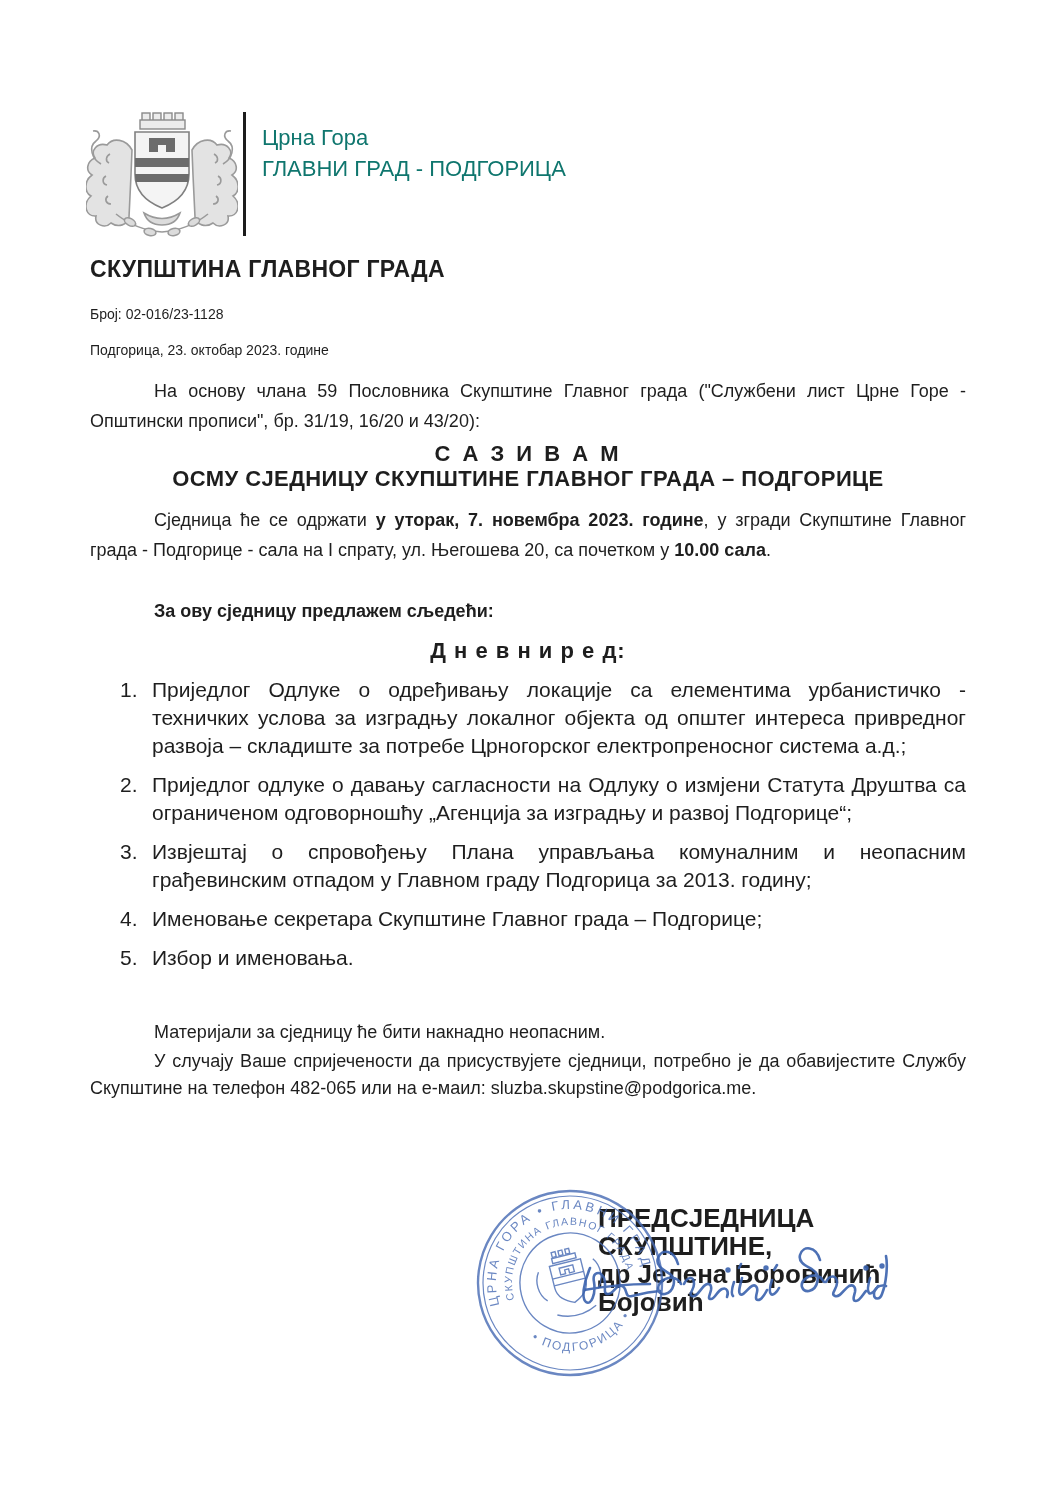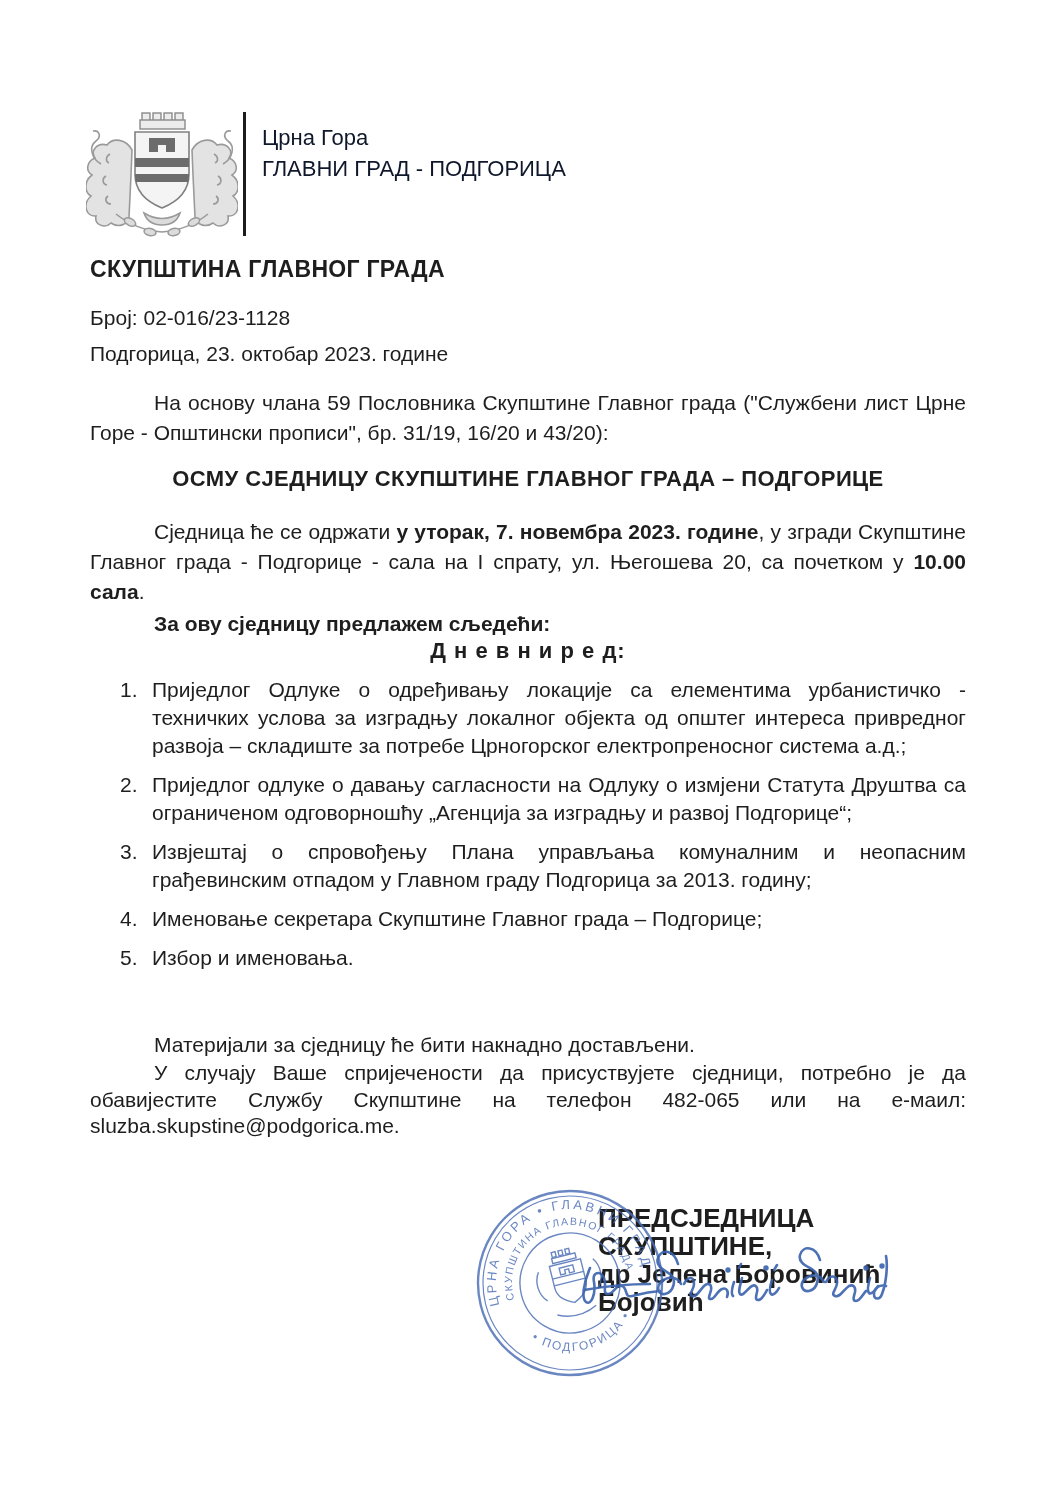--- a/index.html
+++ b/index.html
@@ -2,29 +2,29 @@
 <html><head>
 <meta charset="utf-8">
 <style>
   html,body{margin:0;padding:0;background:#ffffff;}
   .page{
     position:relative;width:1058px;height:1497px;background:#fff;overflow:hidden;
     font-family:"Liberation Sans","DejaVu Sans",sans-serif;color:#1e1e1e;
   }
   .abs{position:absolute;}
   .col{left:90px;width:876px;}
-  .body-text{font-size:21px;line-height:29px;margin-top:12px;}
+  .body-text{font-size:18px;line-height:29px;}
   .just{text-align:justify;}
   .ind{text-indent:64px;}
   .bold{font-weight:bold;}
   .center{text-align:center;}
 
-  #header-country,#header-city{font-size:22px;line-height:31px;color:#0f172a;}
+  #header-country,#header-city{font-size:22px;line-height:31px;color:#0f766e;}
   #org-title{font-size:23px;font-weight:bold;letter-spacing:.3px;}
-  #doc-number,#place-date{font-size:21px;}
+  #doc-number,#place-date{font-size:14px;}
   #legal-basis{line-height:30px;}
   #convocation-title{font-size:22px;font-weight:bold;letter-spacing:3px;}
   #convocation-subtitle{font-size:22px;font-weight:bold;letter-spacing:.4px;}
   #session-paragraph{line-height:30px;}
   #agenda-heading{font-size:22px;font-weight:bold;letter-spacing:1px;}
   ol.agenda{margin:0;padding:0;list-style:none;font-size:21px;line-height:28px;}
   ol.agenda li{position:relative;padding-left:62px;margin-bottom:11px;text-align:justify;}
   ol.agenda .num{position:absolute;left:30px;top:0;}
   #contact-paragraph{line-height:26.5px;}
   #signature-block{font-size:26px;font-weight:bold;line-height:28px;}
@@ -89,37 +89,38 @@
     <div id="header-city">ГЛАВНИ ГРАД - ПОДГОРИЦА</div>
   </div>
 
   <div class="abs col" id="org-title" style="top:256px;">СКУПШТИНА ГЛАВНОГ ГРАДА</div>
 
   <div class="abs col" id="doc-number" style="top:306px;">Број: 02-016/23-1128</div>
   <div class="abs col" id="place-date" style="top:334px;margin-top:8px;">Подгорица, 23. октобар 2023. године</div>
 
   <div class="abs col body-text just ind" id="legal-basis" style="top:376px;">На основу члана 59 Пословника Скупштине Главног града ("Службени лист Црне Горе - Општински прописи", бр. 31/19, 16/20 и 43/20):</div>
 
+  <div class="abs col center" id="convocation-title" style="top:441px;">С А З И В А М</div>
   <div class="abs col center" id="convocation-subtitle" style="top:466px;">ОСМУ СЈЕДНИЦУ СКУПШТИНЕ ГЛАВНОГ ГРАДА – ПОДГОРИЦЕ</div>
 
   <div class="abs col body-text just ind" id="session-paragraph" style="top:505px;"><span>Сједница ће се одржати </span><span class="bold">у уторак, 7. новембра 2023. године</span><span>, у згради Скупштине Главног града - Подгорице - сала на I спрату, ул. Његошева 20, са почетком у </span><span class="bold">10.00 сала</span><span>.</span></div>
 
   <div class="abs col body-text ind" id="proposal-intro" style="top:597px;font-weight:bold;">За ову сједницу предлажем сљедећи:</div>
 
   <div class="abs col center" id="agenda-heading" style="top:638px;">Д н е в н и   р е д:</div>
 
   <ol class="abs col agenda" style="top:676px;">
     <li><span class="num">1.</span><span>Приједлог Одлуке о одређивању локације са елементима урбанистичко - техничких услова за изградњу локалног објекта од општег интереса привредног развоја – складиште за потребе Црногорског електропреносног система а.д.;</span></li>
     <li><span class="num">2.</span><span>Приједлог одлуке о давању сагласности на Одлуку о измјени Статута Друштва са ограниченом одговорношћу „Агенција за изградњу и развој Подгорице“;</span></li>
     <li><span class="num">3.</span><span>Извјештај о спровођењу Плана управљања комуналним и неопасним грађевинским отпадом у Главном граду Подгорица за 2013. годину;</span></li>
     <li><span class="num">4.</span><span>Именовање секретара Скупштине Главног града – Подгорице;</span></li>
     <li><span class="num">5.</span><span>Избор и именовања.</span></li>
   </ol>
 
-  <div class="abs col body-text ind" id="materials-note" style="top:1018px;">Материјали за сједницу ће бити накнадно достављени.</div>
+  <div class="abs col body-text ind" id="materials-note" style="top:1018px;">Материјали за сједницу ће бити накнадно неопасним.</div>
 
   <div class="abs col body-text just ind" id="contact-paragraph" style="top:1048px;">У случају Ваше спријечености да присуствујете сједници, потребно је да обавијестите Службу Скупштине на телефон 482-065 или на е-маил: sluzba.skupstine@podgorica.me.</div>
 
   <div class="abs" id="signature-block" style="left:598px;top:1204px;width:360px;">
     <div>ПРЕДСЈЕДНИЦА СКУПШТИНЕ,</div>
     <div>др Јелена Боровинић Бојовић</div>
   </div>
 
   <div class="abs" id="official-stamp" style="left:470px;top:1183px;width:200px;height:200px;">
     <svg width="200" height="200" viewBox="0 0 200 200" xmlns="http://www.w3.org/2000/svg" xmlns:xlink="http://www.w3.org/1999/xlink">

